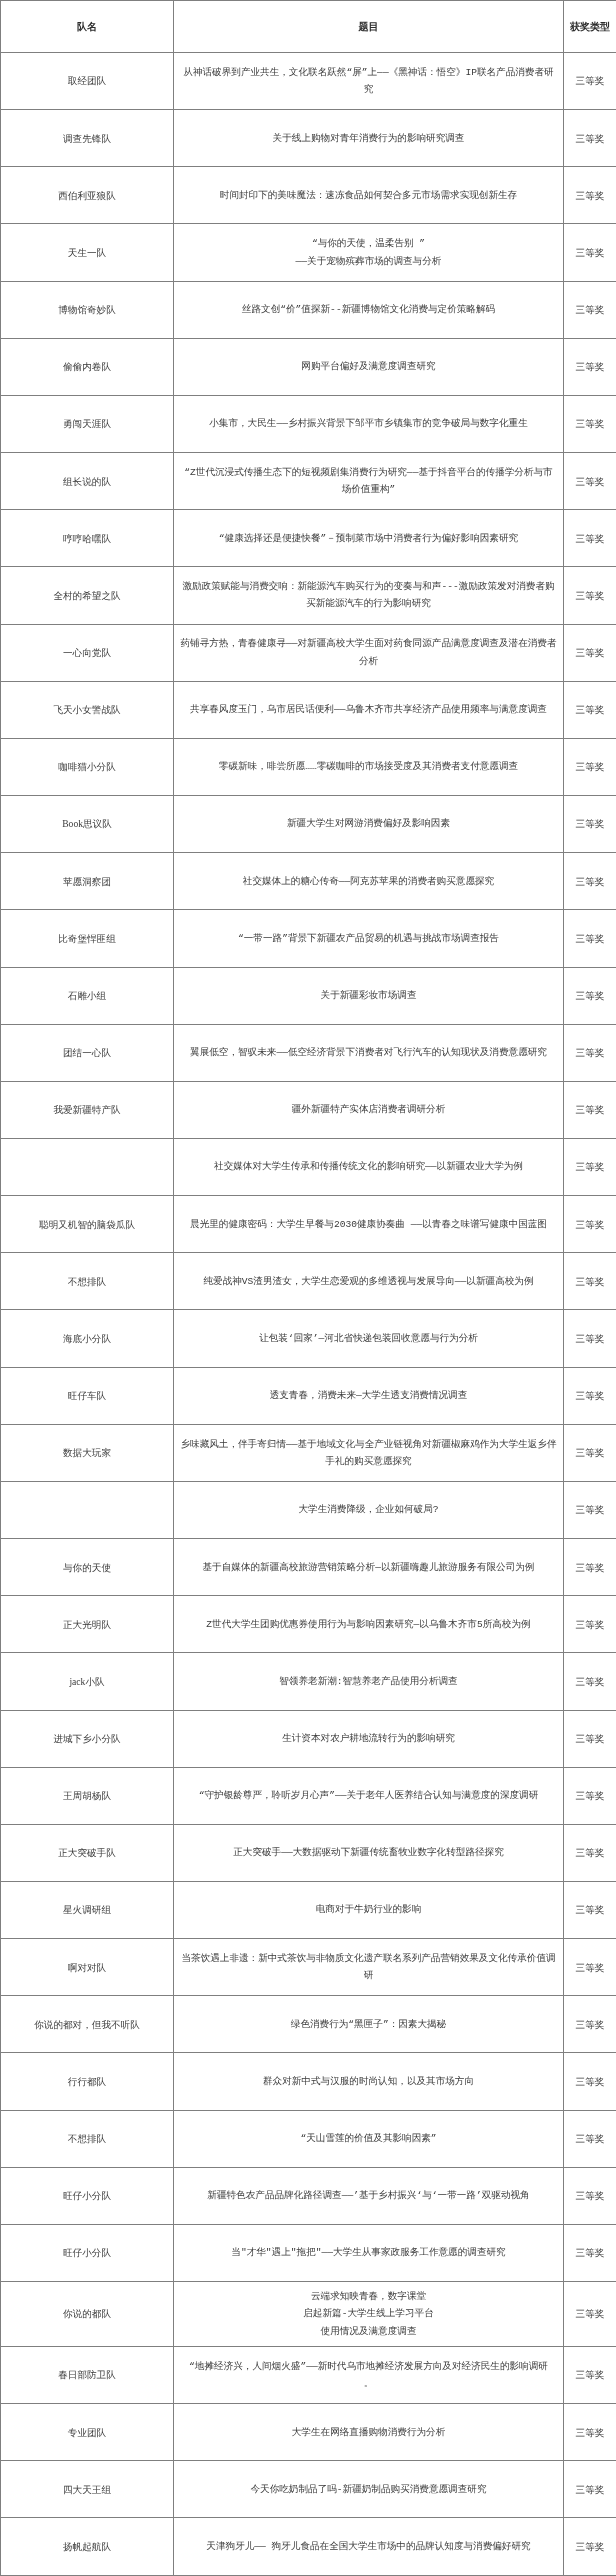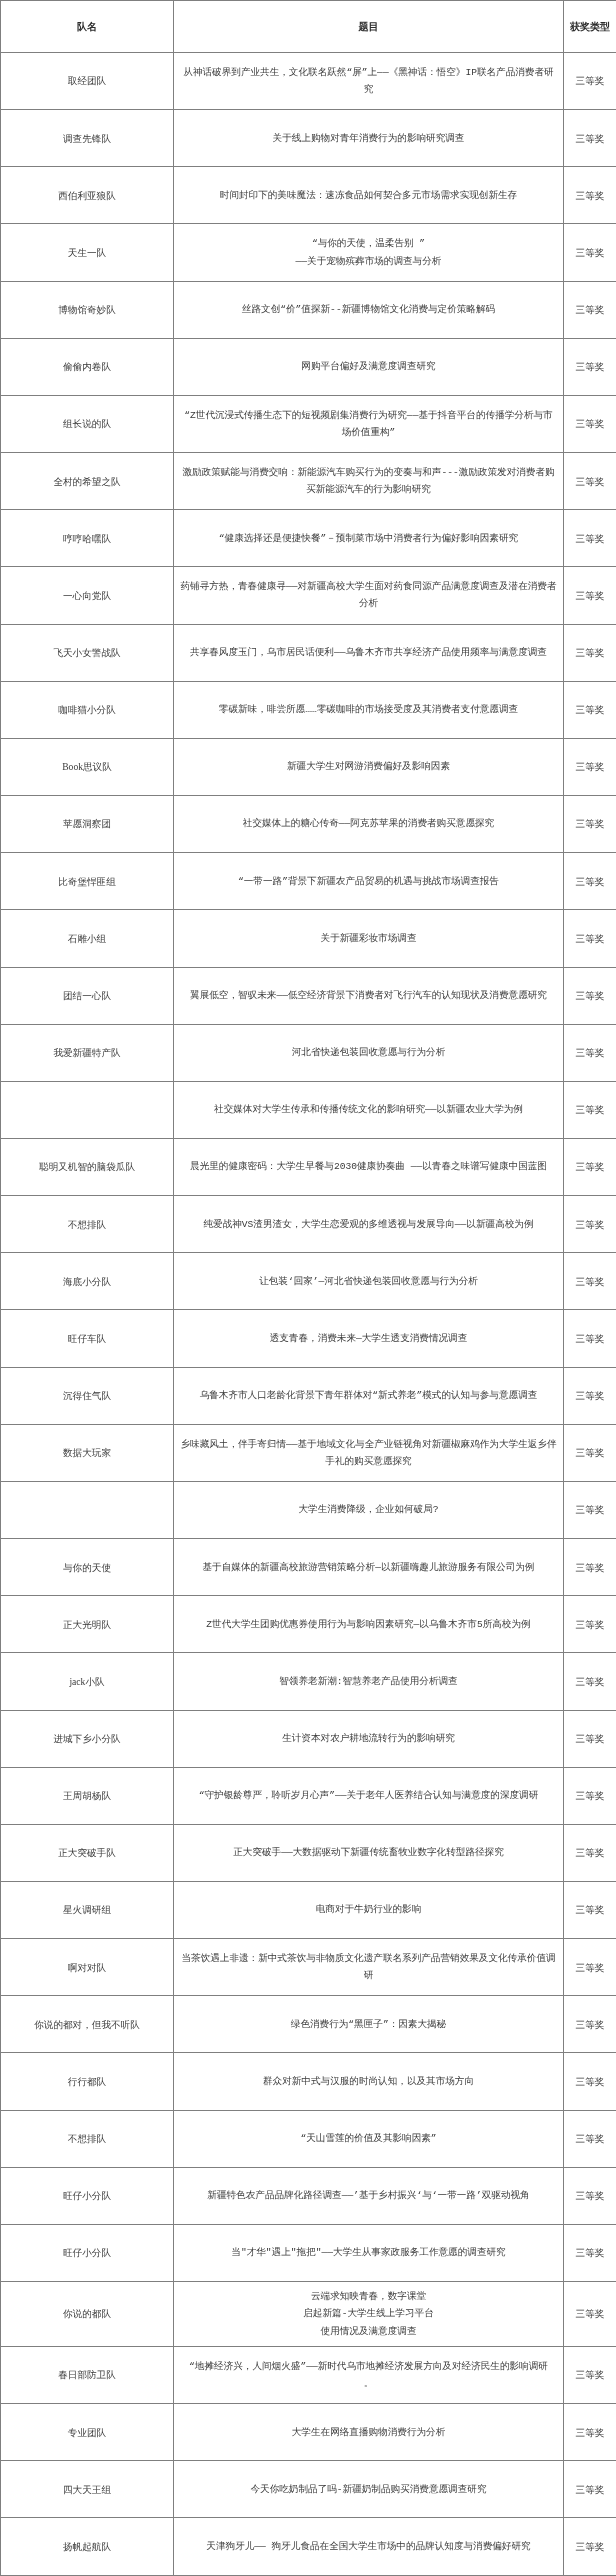--- a/index.html
+++ b/index.html
@@ -79,35 +79,40 @@
         <td class="team-cell">博物馆奇妙队</td>
         <td class="title-cell">丝路文创“价”值探新--新疆博物馆文化消费与定价策略解码</td>
         <td class="award-cell">三等奖</td>
       </tr>
       <tr>
         <td class="team-cell">偷偷内卷队</td>
         <td class="title-cell">网购平台偏好及满意度调查研究</td>
         <td class="award-cell">三等奖</td>
       </tr>
       <tr>
+        <td class="team-cell">勇闯天涯队</td>
+        <td class="title-cell">小集市，大民生——乡村振兴背景下邹平市乡镇集市的竞争破局与数字化重生</td>
+        <td class="award-cell">三等奖</td>
+      </tr>
+      <tr>
         <td class="team-cell">组长说的队</td>
         <td class="title-cell">“Z世代沉浸式传播生态下的短视频剧集消费行为研究——基于抖音平台的传播学分析与市场价值重构”</td>
         <td class="award-cell">三等奖</td>
       </tr>
       <tr>
+        <td class="team-cell">哼哼哈嘿队</td>
+        <td class="title-cell">“健康选择还是便捷快餐”－预制菜市场中消费者行为偏好影响因素研究</td>
+        <td class="award-cell">三等奖</td>
+      </tr>
+      <tr>
         <td class="team-cell">全村的希望之队</td>
         <td class="title-cell">激励政策赋能与消费交响：新能源汽车购买行为的变奏与和声---激励政策发对消费者购买新能源汽车的行为影响研究</td>
         <td class="award-cell">三等奖</td>
       </tr>
       <tr>
-        <td class="team-cell">哼哼哈嘿队</td>
-        <td class="title-cell">“健康选择还是便捷快餐”－预制菜市场中消费者行为偏好影响因素研究</td>
-        <td class="award-cell">三等奖</td>
-      </tr>
-      <tr>
         <td class="team-cell">一心向党队</td>
         <td class="title-cell">药铺寻方热，青春健康寻——对新疆高校大学生面对药食同源产品满意度调查及潜在消费者分析</td>
         <td class="award-cell">三等奖</td>
       </tr>
       <tr>
         <td class="team-cell">飞天小女警战队</td>
         <td class="title-cell">共享春风度玉门，乌市居民话便利——乌鲁木齐市共享经济产品使用频率与满意度调查</td>
         <td class="award-cell">三等奖</td>
       </tr>
       <tr>
@@ -135,21 +140,21 @@
         <td class="title-cell">关于新疆彩妆市场调查</td>
         <td class="award-cell">三等奖</td>
       </tr>
       <tr>
         <td class="team-cell">团结一心队</td>
         <td class="title-cell">翼展低空，智驭未来——低空经济背景下消费者对飞行汽车的认知现状及消费意愿研究</td>
         <td class="award-cell">三等奖</td>
       </tr>
       <tr>
         <td class="team-cell">我爱新疆特产队</td>
-        <td class="title-cell">河北省快递包装回收意愿与行为分析</td>
+        <td class="title-cell">疆外新疆特产实体店消费者调研分析</td>
         <td class="award-cell">三等奖</td>
       </tr>
       <tr>
         <td class="team-cell"></td>
         <td class="title-cell">社交媒体对大学生传承和传播传统文化的影响研究——以新疆农业大学为例</td>
         <td class="award-cell">三等奖</td>
       </tr>
       <tr>
         <td class="team-cell">聪明又机智的脑袋瓜队</td>
         <td class="title-cell">晨光里的健康密码：大学生早餐与2030健康协奏曲 ——以青春之味谱写健康中国蓝图</td>
@@ -161,25 +166,20 @@
         <td class="award-cell">三等奖</td>
       </tr>
       <tr>
         <td class="team-cell">海底小分队</td>
         <td class="title-cell">让包装‘回家’—河北省快递包装回收意愿与行为分析</td>
         <td class="award-cell">三等奖</td>
       </tr>
       <tr>
         <td class="team-cell">旺仔车队</td>
         <td class="title-cell">透支青春，消费未来—大学生透支消费情况调查</td>
-        <td class="award-cell">三等奖</td>
-      </tr>
-      <tr>
-        <td class="team-cell">沉得住气队</td>
-        <td class="title-cell">乌鲁木齐市人口老龄化背景下青年群体对“新式养老”模式的认知与参与意愿调查</td>
         <td class="award-cell">三等奖</td>
       </tr>
       <tr>
         <td class="team-cell">数据大玩家</td>
         <td class="title-cell">乡味藏风土，伴手寄归情——基于地域文化与全产业链视角对新疆椒麻鸡作为大学生返乡伴手礼的购买意愿探究</td>
         <td class="award-cell">三等奖</td>
       </tr>
       <tr>
         <td class="team-cell"></td>
         <td class="title-cell">大学生消费降级，企业如何破局?</td>

